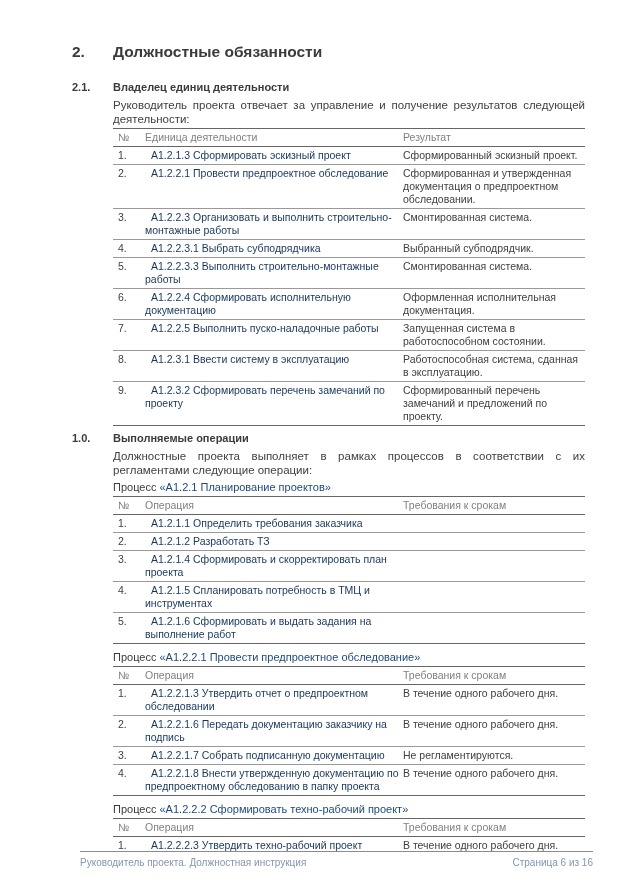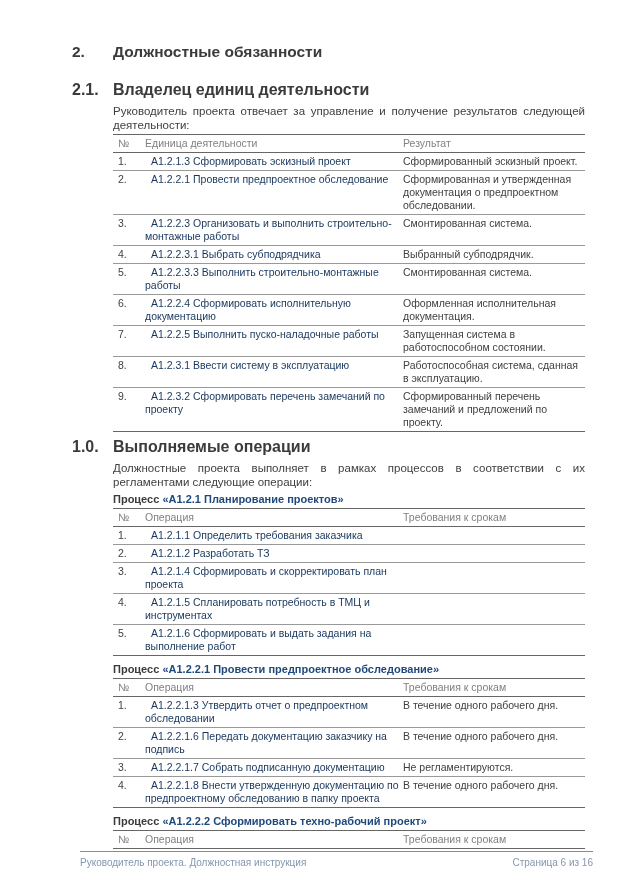--- a/index.html
+++ b/index.html
@@ -4,38 +4,38 @@
 <style>
   * { margin:0; padding:0; box-sizing:border-box; }
   html,body { background:#ffffff; }
   .page {
     width:630px; height:895px; position:relative; overflow:hidden;
     background:#ffffff; color:#404040;
     font-family:"Liberation Sans", sans-serif;
   }
   .content { position:absolute; top:43px; left:72px; width:513px; height:808px; overflow:hidden; }
   .h1 { display:flex; font-size:15.5px; font-weight:bold; color:#3b3b3b; margin-bottom:20px; }
-  .h2 { display:flex; font-size:16px; font-weight:bold; color:#3b3b3b; margin-bottom:3px; }
+  .h2 { display:flex; font-size:11px; font-weight:bold; color:#3b3b3b; margin-bottom:3px; }
   .hnum { width:41px; flex:none; }
   .indent { margin-left:41px; }
   .para { font-size:11.5px; line-height:14px; text-align:justify; margin-bottom:2px; padding-top:2px; }
   .para.mb4 { margin-bottom:4px; }
   table { border-collapse:collapse; width:472px; table-layout:fixed; }
   .doc-table { font-size:10.5px; line-height:13px; border-top:1px solid #666666; border-bottom:1px solid #666666; }
   .doc-table.t1 { margin-bottom:6px; }
   .doc-table.tp { margin-bottom:7px; }
   col.c-num { width:32px; }
   col.c-main { width:258px; }
   thead th { color:#808080; font-weight:normal; text-align:left; vertical-align:top;
              border-bottom:1px solid #666666; padding:2px 2px 2px 0; }
   tbody td { vertical-align:top; border-bottom:1px solid #999999; padding:2px 2px 2px 0; }
   tbody tr:last-child td { border-bottom:none; }
   th.numcol, td.numcol { padding-left:5px; }
   .link { color:#17365d;margin-left:6px; }
-  .process-h { font-size:11px; font-weight:bold; color:#3b3b3b; margin:3px 0 3px 0; }
+  .process-h { font-size:11px; font-weight:normal; color:#3b3b3b; margin:3px 0 3px 0; }
   .process-name { color:#1f497d; }
   .footer {
     position:absolute; left:80px; width:513px; top:851px; background:#ffffff;
     border-top:1px solid #8c8c8c; padding-top:5px;
     display:flex; justify-content:space-between;
     font-size:10px; color:#8496b0;
   }
 </style>
 </head>
 <body>

